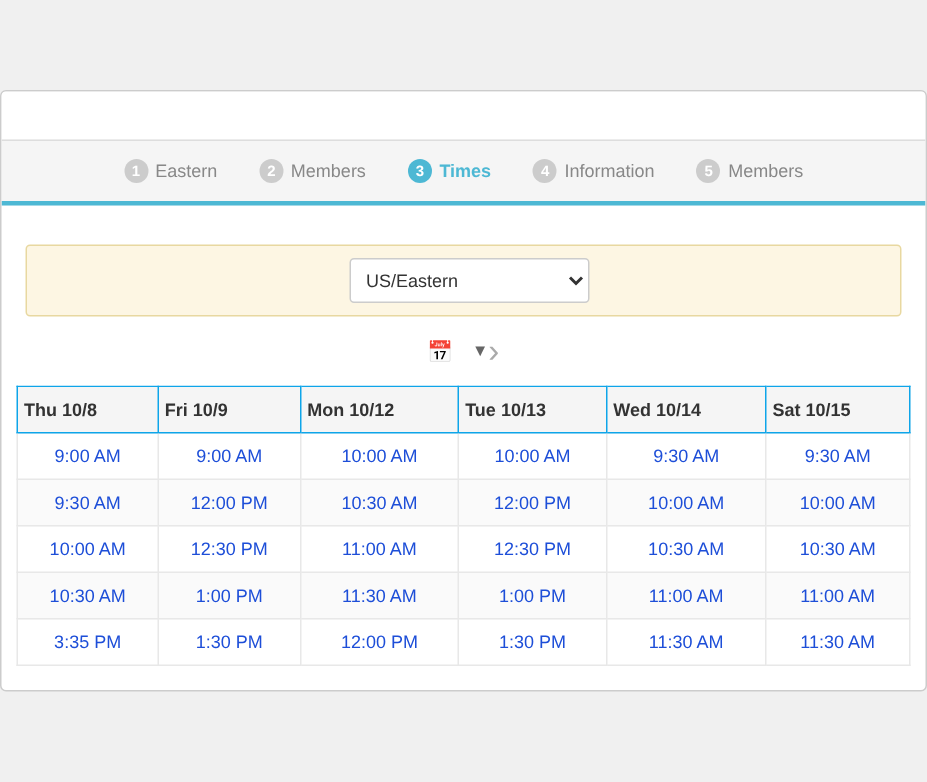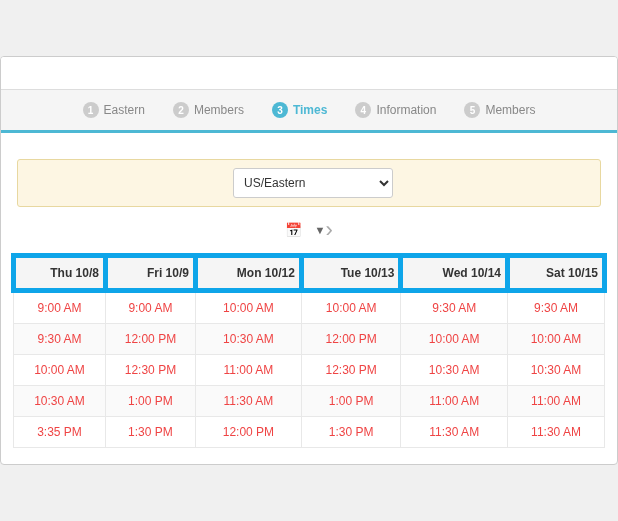--- a/index.html
+++ b/index.html
@@ -141,33 +141,33 @@
       align-items: center;
       justify-content: center;
       padding: 0 10px 10px;
     }
     .times-grid {
       width: 100%;
       border-collapse: collapse;
     }
     .times-grid th {
       background: #f5f5f5;
-      border: 5px solid #0ea5e9;
+      border: 1px solid #0ea5e9;
       padding: 8px 4px;
-      text-align: right;
+      text-align: left;
       font-size: 12px;
       font-weight: bold;
       color: #333;
     }
     .times-grid td {
       border: 1px solid #e8e8e8;
       padding: 8px 4px;
       text-align: center;
       font-size: 12px;
-      color: #ef4444;
+      color: #1d4ed8;
       cursor: pointer;
     }
     .times-grid tr:nth-child(even) td {
       background: #fafafa;
     }
     .right-arrow-btn {
       background: none;
       border: none;
       font-size: 22px;
       color: #aaa;

